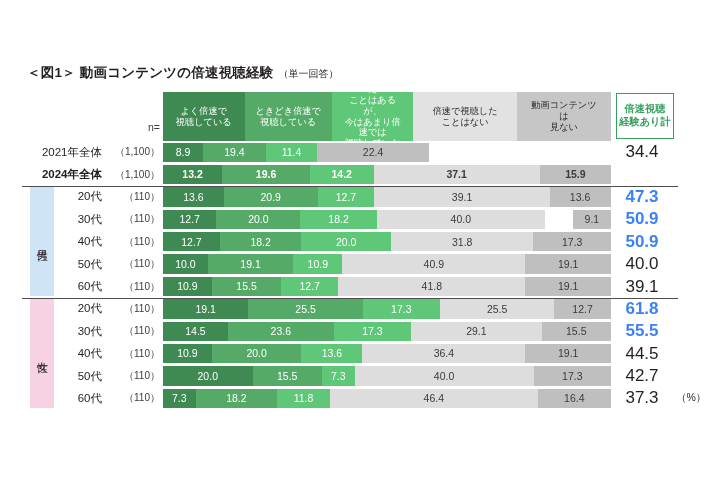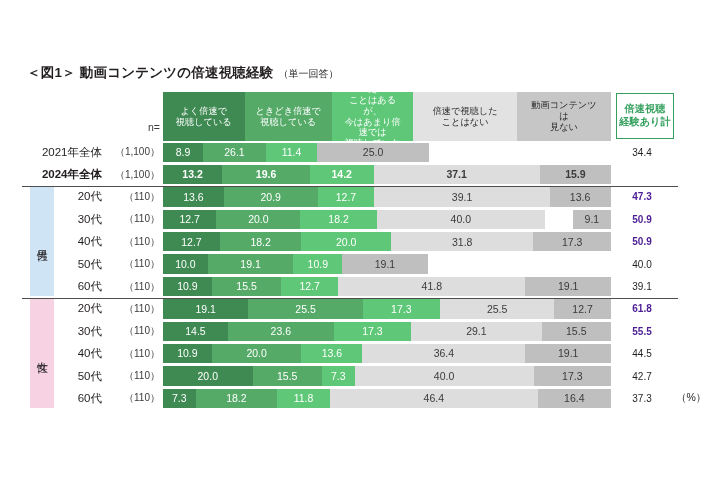--- a/index.html
+++ b/index.html
@@ -111,24 +111,24 @@
 
   .cell-total {
     position: absolute;
     left: 611px;
     width: 62px;
     top: 0;
     bottom: 0;
     display: flex;
     align-items: center;
     justify-content: center;
-    font-size: 10px;
-    color: #231f20;
-  }
-  .cell-total.hi { color: #4c1d95; font-weight: bold; }
+    font-size: 17px;
+    color: #231f20;
+  }
+  .cell-total.hi { color: #3b82f6; font-weight: bold; }
   .cell-total.bold { font-weight: bold; }
 
   .pct-unit {
     position: absolute;
     left: 676px;
     top: 0;
     bottom: 0;
     display: flex;
     align-items: center;
     font-size: 10.5px;
@@ -253,23 +253,23 @@
     <div class="head-total">倍速視聴
 経験あり計</div>
   </div>
 
   <div id="rows" style="position: relative;">
       <div class="row">
         <div class="cell-label">2021年全体</div>
         <div class="cell-n">（1,100）</div>
         <div class="bars">
           <div class="seg s0" style="width: 8.9%;">8.9</div>
-          <div class="seg s1" style="width: 14.1%;">26.1</div>
+          <div class="seg s1" style="width: 14.1%;">19.4</div>
           <div class="seg s2" style="width: 11.4%;">11.4</div>
-          <div class="seg s4" style="width: 25%;">25.0</div>
+          <div class="seg s4" style="width: 25%;">22.4</div>
         </div>
         <div class="cell-total">34.4</div>
       </div>
       <div class="row emph">
         <div class="cell-label bold">2024年全体</div>
         <div class="cell-n">（1,100）</div>
         <div class="bars">
           <div class="seg s0" style="width: 13.2%;">13.2</div>
           <div class="seg s1" style="width: 19.6%;">19.6</div>
           <div class="seg s2" style="width: 14.2%;">14.2</div>
@@ -313,20 +313,21 @@
         </div>
         <div class="cell-total hi">50.9</div>
       </div>
       <div class="row">
         <div class="cell-label">50代</div>
         <div class="cell-n">（110）</div>
         <div class="bars">
           <div class="seg s0" style="width: 10%;">10.0</div>
           <div class="seg s1" style="width: 19.1%;">19.1</div>
           <div class="seg s2" style="width: 10.9%;">10.9</div>
+          <div class="seg s3" style="width: 40.9%;">40.9</div>
           <div class="seg s4" style="width: 19.1%;">19.1</div>
         </div>
         <div class="cell-total">40.0</div>
       </div>
       <div class="row">
         <div class="cell-label">60代</div>
         <div class="cell-n">（110）</div>
         <div class="bars">
           <div class="seg s0" style="width: 10.9%;">10.9</div>
           <div class="seg s1" style="width: 15.5%;">15.5</div>

